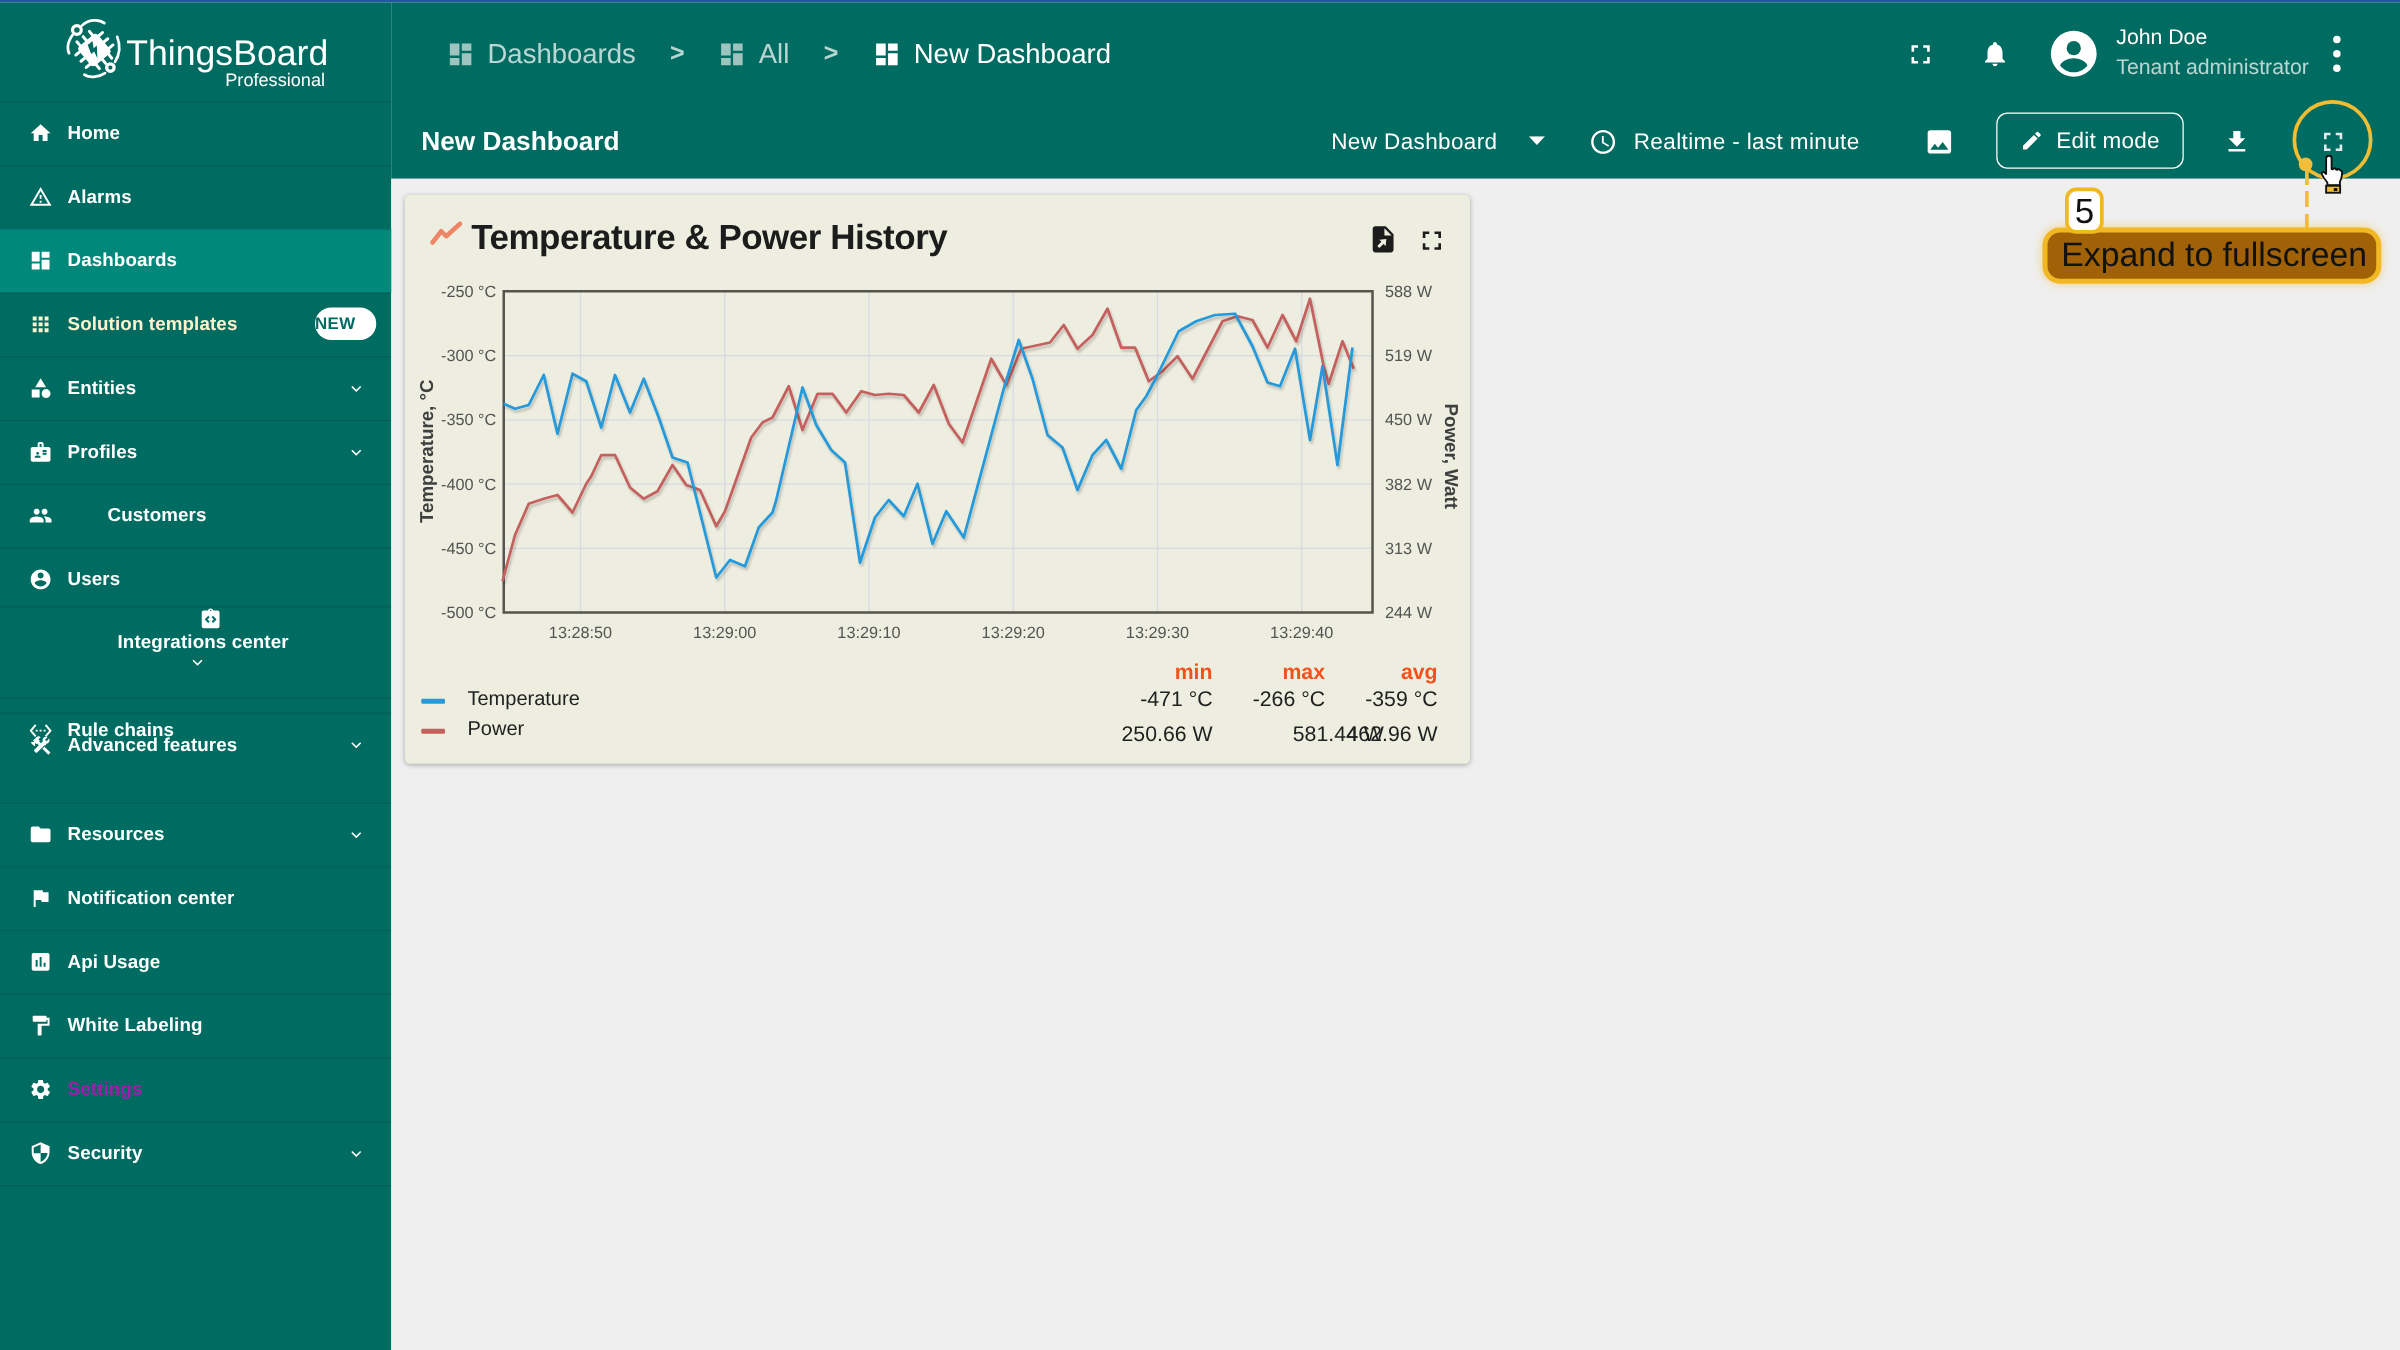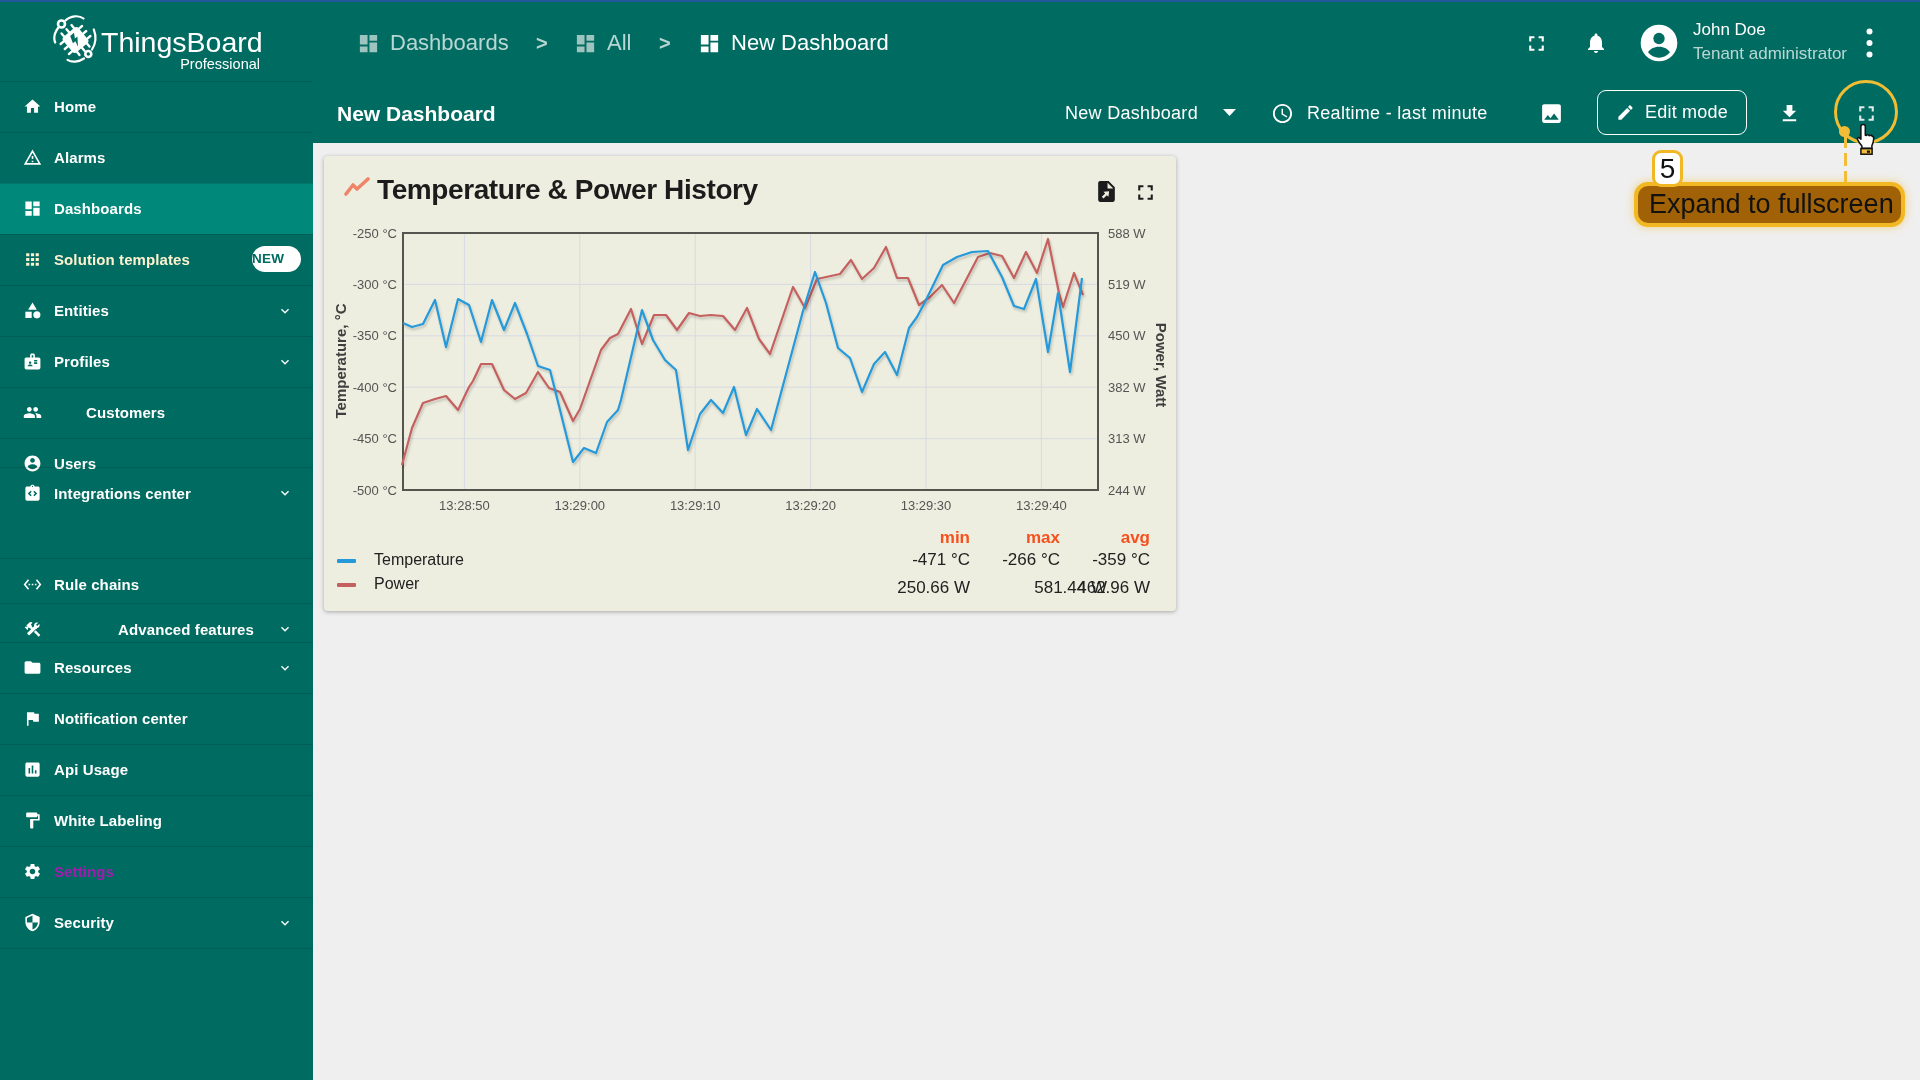--- a/index.html
+++ b/index.html
@@ -133,36 +133,36 @@
         <path d="M16 11c1.66 0 2.99-1.34 2.99-3S17.66 5 16 5c-1.66 0-3 1.34-3 3s1.34 3 3 3zm-8 0c1.66 0 2.99-1.34 2.99-3S9.66 5 8 5C6.34 5 5 6.34 5 8s1.34 3 3 3zm0 2c-2.33 0-7 1.17-7 3.5V19h14v-2.5c0-2.33-4.67-3.5-7-3.5zm8 0c-.29 0-.62.02-.97.05 1.16.84 1.97 1.97 1.97 3.45V19h6v-2.5c0-2.33-4.67-3.5-7-3.5z"></path>
       </svg>
       <span class="mtxt" style="color:#fff">Customers</span>
     </div>
     <div class="abs menurow " style="top:437.5px;">
       <svg viewBox="0 0 24 24" fill="#fff">
         <path d="M12 2C6.48 2 2 6.48 2 12s4.48 10 10 10 10-4.48 10-10S17.52 2 12 2zm0 3c1.66 0 3 1.34 3 3s-1.34 3-3 3-3-1.34-3-3 1.34-3 3-3zm0 14.2c-2.5 0-4.71-1.28-6-3.22.03-1.99 4-3.08 6-3.08 1.99 0 5.97 1.09 6 3.08-1.29 1.94-3.5 3.22-6 3.22z"></path>
       </svg>
       <span class="mtxt" style="color:#fff">Users</span>
     </div>
-    <div class="abs menurow " style="top:467px;">
+    <div class="abs menurow " style="top:485px;flex-direction:column;">
       <svg viewBox="0 0 24 24" fill="#fff">
         <path d="M19 3h-4.18C14.4 1.84 13.3 1 12 1s-2.4.84-2.82 2H5c-1.1 0-2 .9-2 2v14c0 1.1.9 2 2 2h14c1.1 0 2-.9 2-2V5c0-1.1-.9-2-2-2zm-7-.75c.41 0 .75.34.75.75s-.34.75-.75.75-.75-.34-.75-.75.34-.75.75-.75zM11 14.17l-1.41 1.42L6 12l3.59-3.59L11 9.83 8.83 12 11 14.17zm3.41 1.42L13 14.17 15.17 12 13 9.83l1.41-1.42L18 12l-3.59 3.59z"></path>
       </svg>
       <span class="mtxt" style="color:#fff">Integrations center</span>
       <svg class="chev" viewBox="0 0 24 24" fill="#fff">
         <path d="M7.41 8.59 12 13.17l4.59-4.58L18 10l-6 6-6-6 1.41-1.41z"></path>
       </svg>
     </div>
     <div class="abs menurow " style="top:558px;">
       <svg viewBox="0 0 24 24" fill="#fff">
         <path d="M7.77 6.76 6.23 5.48.82 12l5.41 6.52 1.54-1.28L3.42 12l4.35-5.24zM7 13h2v-2H7v2zm10-2h-2v2h2v-2zm-6 2h2v-2h-2v2zm6.77-7.52-1.54 1.28L20.58 12l-4.35 5.24 1.54 1.28L23.18 12l-5.41-6.52z"></path>
       </svg>
       <span class="mtxt" style="color:#fff">Rule chains</span>
     </div>
-    <div class="abs menurow " style="top:603px;text-align:right;">
+    <div class="abs menurow " style="top:570px;">
       <svg viewBox="0 0 24 24" fill="#fff">
         <path d="m13.7827 15.1719 2.121-2.1213 5.9868 5.9867-2.1213 2.1213zM17.5 10c1.93 0 3.5-1.57 3.5-3.5 0-.58-.16-1.12-.41-1.6l-2.7 2.7-1.49-1.49 2.7-2.7c-.48-.25-1.02-.41-1.6-.41C15.57 3 14 4.57 14 6.5c0 .41.08.8.21 1.16l-1.85 1.85-1.78-1.78.71-.71-1.41-1.41L12 3.49c-1.17-1.17-3.07-1.17-4.24 0L4.22 7.03l1.41 1.41H2.81l-.71.71 3.54 3.54.71-.71V9.15l1.41 1.41.71-.71 1.78 1.78-4.62 4.62c-.39.39-.39 1.02 0 1.41l1.41 1.41c.39.39 1.02.39 1.41 0L16.34 11.29c.36.13.75.21 1.16.21z"></path>
       </svg>
       <span class="mtxt" style="color:#fff">Advanced features</span>
       <svg class="chev" viewBox="0 0 24 24" fill="#fff">
         <path d="M7.41 8.59 12 13.17l4.59-4.58L18 10l-6 6-6-6 1.41-1.41z"></path>
       </svg>
     </div>
     <div class="abs menurow " style="top:641.5px;">
       <svg viewBox="0 0 24 24" fill="#fff">

